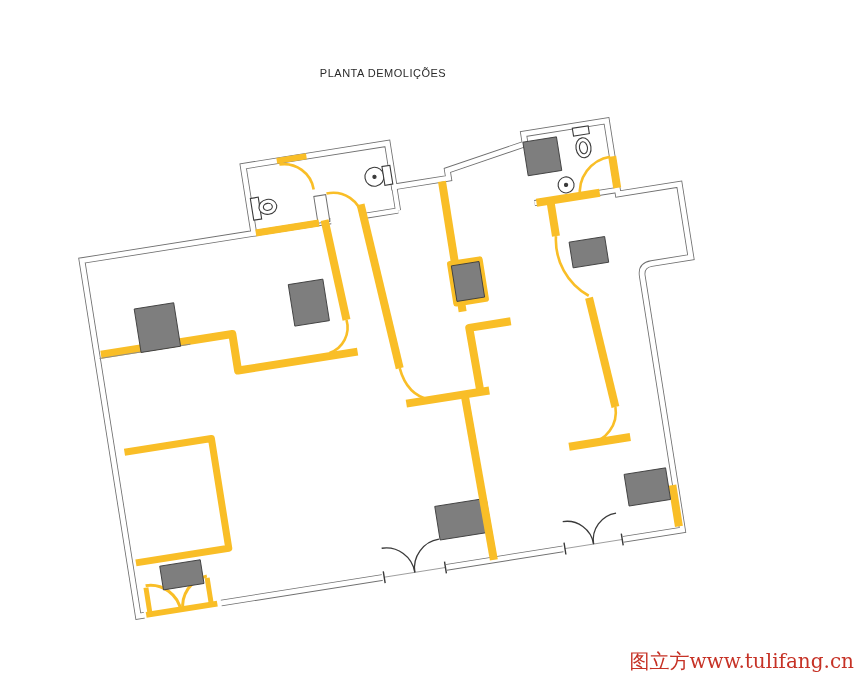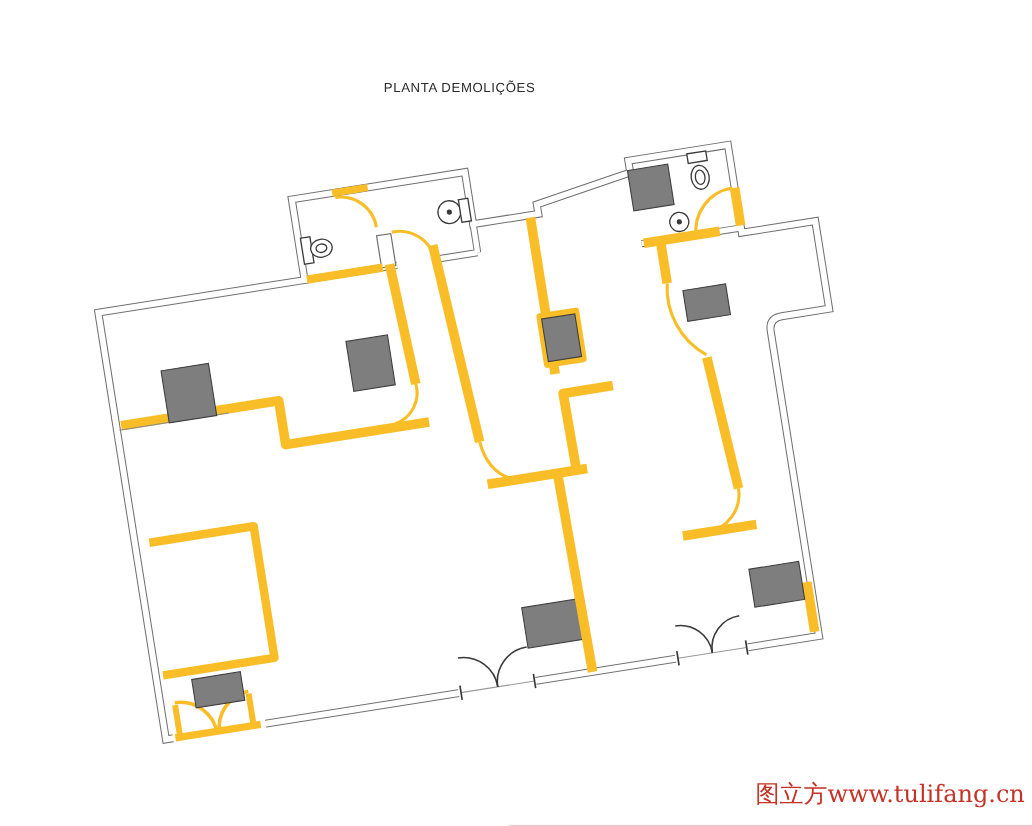--- a/index.html
+++ b/index.html
@@ -1,17 +1,17 @@
 <!DOCTYPE html>
 <html><head>
 <meta charset="utf-8">
 <style>
   html,body{margin:0;padding:0;background:#ffffff;}
   body{width:860px;height:688px;overflow:hidden;font-family:"Liberation Sans",sans-serif;}
-  .stage{position:relative;width:860px;height:688px;background:#b91c1c;}
+  .stage{position:relative;width:860px;height:688px;background:#a21caf;}
   svg{display:block;}
   text{font-family:"Liberation Sans",sans-serif;}
   .cjk{font-family:"DejaVu Serif","Liberation Serif",serif;}
 </style>
 </head>
 <body>
 
 <div class="stage">
 <svg width="860" height="688" viewBox="0 0 860 688">
 

